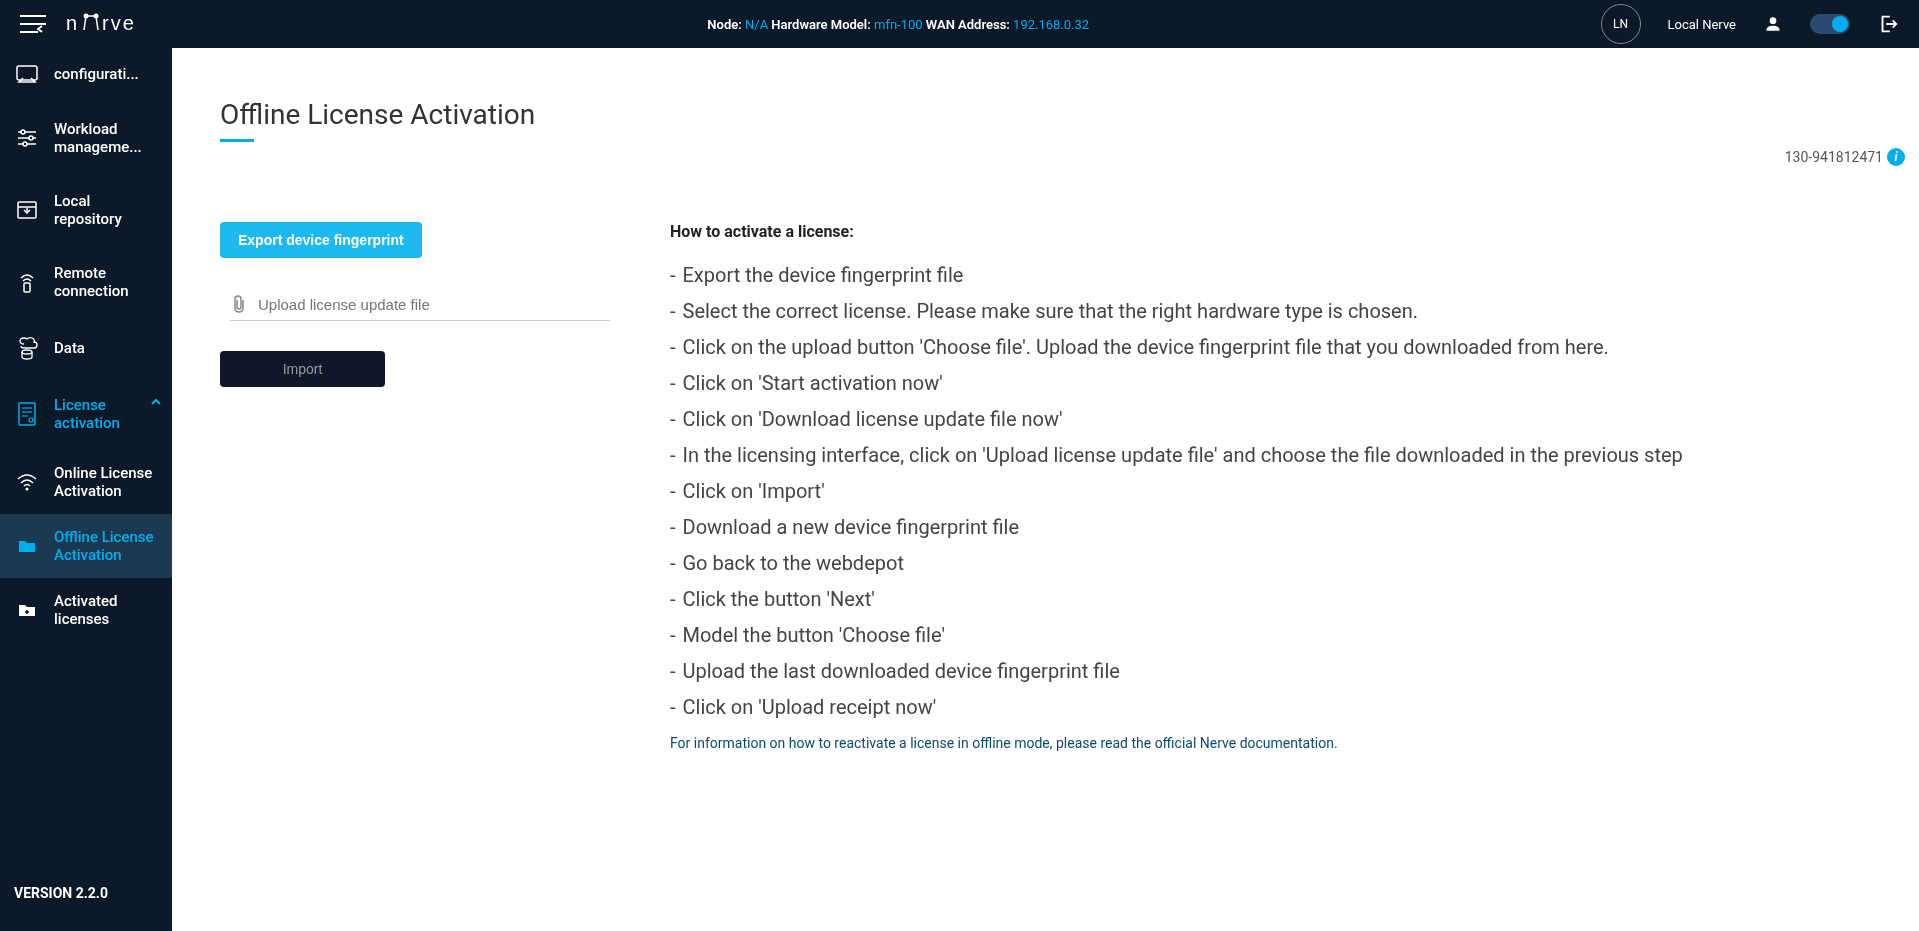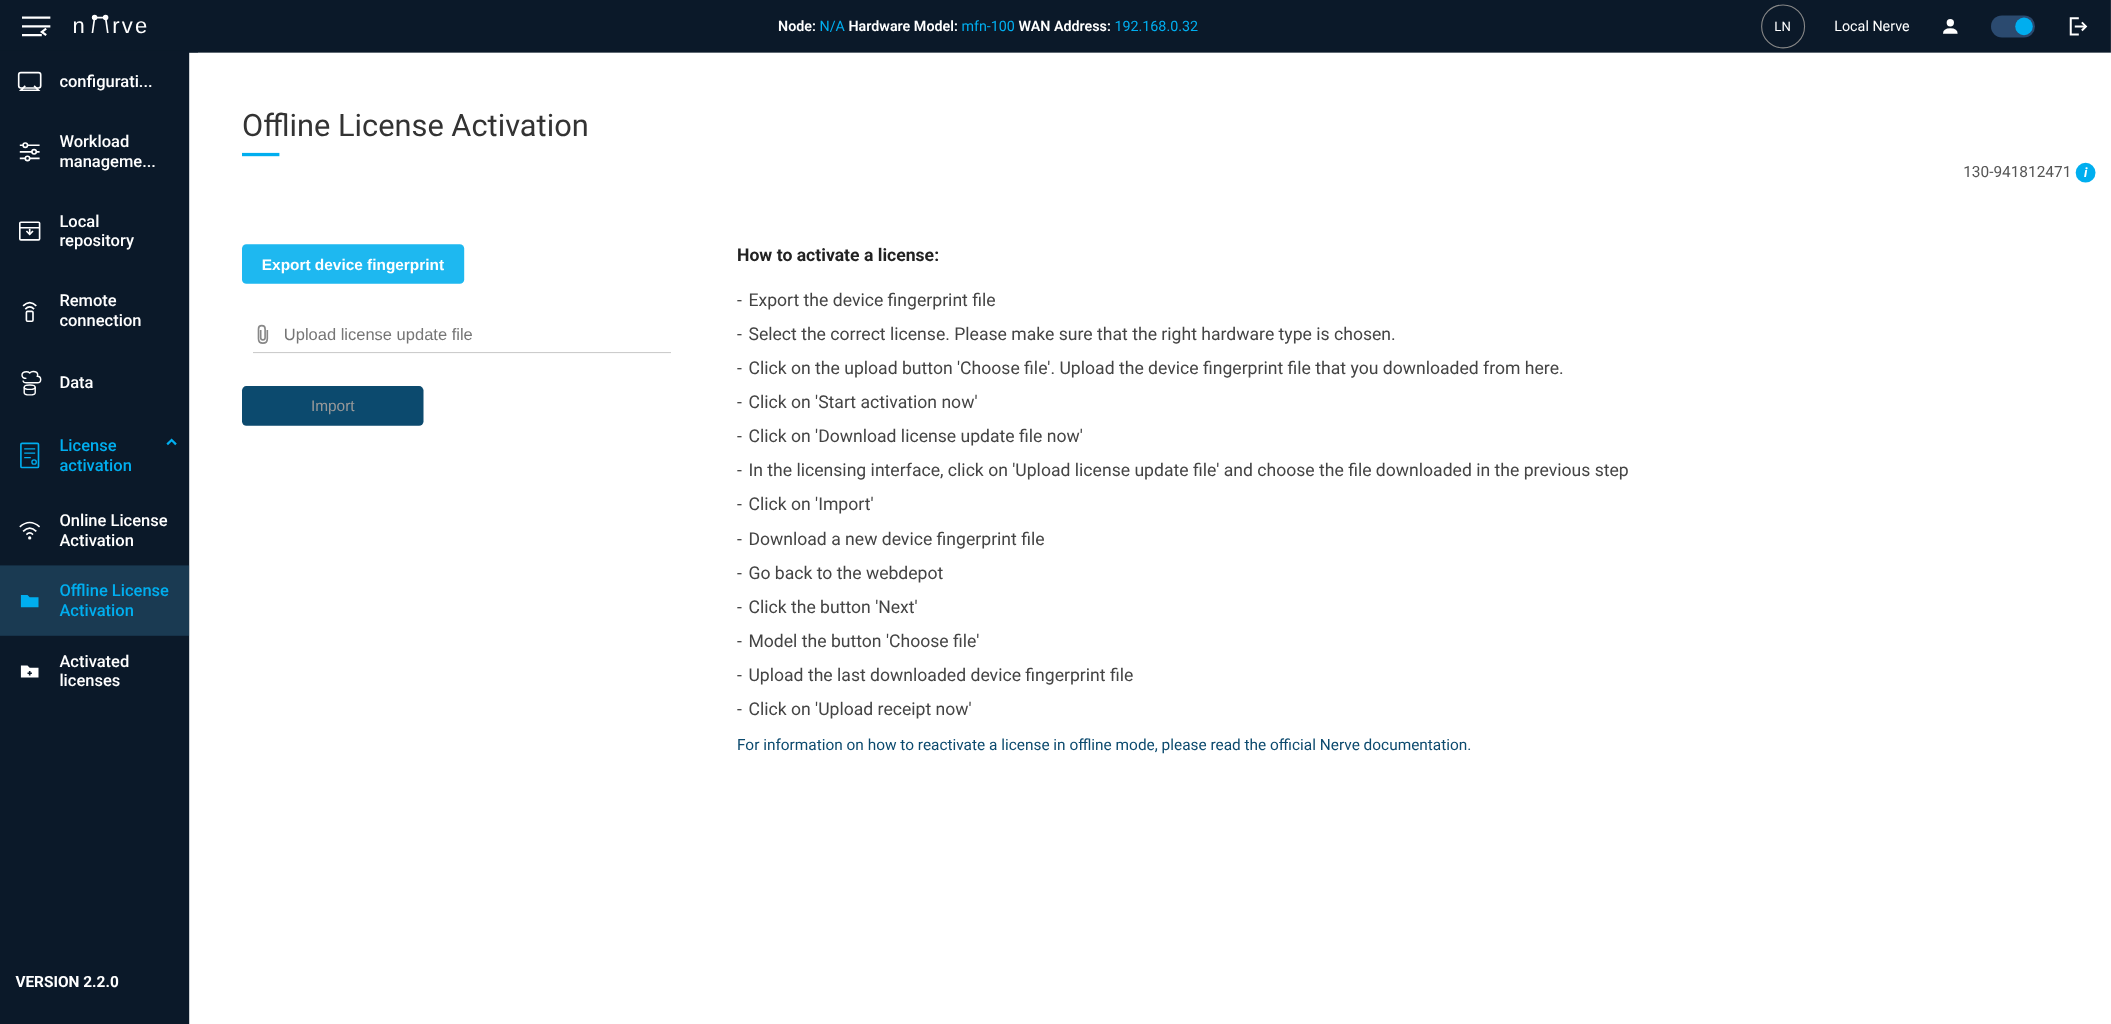--- a/index.html
+++ b/index.html
@@ -94,29 +94,29 @@
     }
     .upload-row {
       display: flex; align-items: center; gap: 10px;
       border-bottom: 1px solid #ccc; padding-bottom: 6px;
       margin-bottom: 30px; margin-left: 10px;
     }
     .upload-input {
       border: none; outline: none; flex: 1; font-size: 15px; color: #999;
     }
     .import-btn {
-      width: 165px; padding: 10px; background: #0c4a6e; border: none;
+      width: 165px; padding: 10px; background: #0f172a; border: none;
       color: #999; font-size: 14px; border-radius: 4px; cursor: not-allowed;
       display: block;
     }
     
     .instructions { flex: 1; padding-right: 40px; }
     .instructions h3 { font-size: 16px; font-weight: 700; color: #222; margin-bottom: 16px; }
     .instructions ul { list-style: none; }
-    .instructions li { font-size: 16px; color: #444; padding: 6px 0; }
+    .instructions li { font-size: 20px; color: #444; padding: 6px 0; }
     .instructions li::before { content: "- "; margin-right: 2px; }
     .instructions .footer-note { font-size: 14px; color: #0c4a6e; margin-top: 10px; }
     
     svg { display: block; }
   </style>
 </head>
 <body>
 
 <div class="header">
   <div class="menu-icon">

